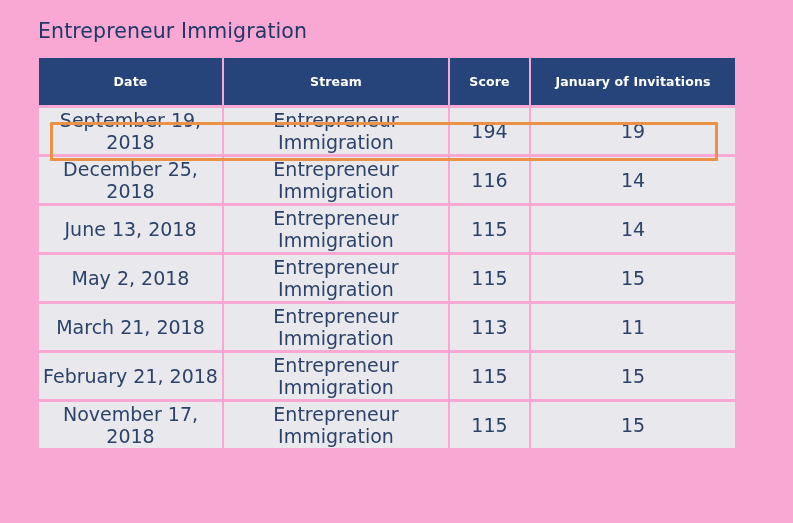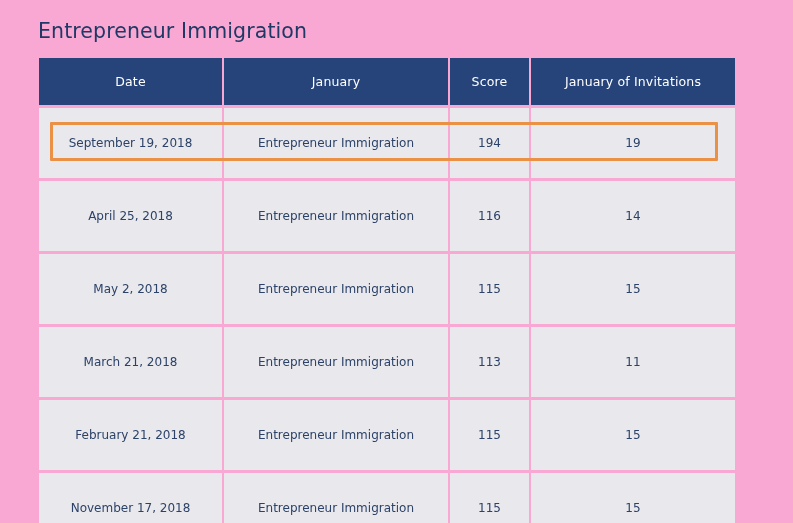--- a/index.html
+++ b/index.html
@@ -41,33 +41,33 @@
     border-collapse: separate;
     border-spacing: 2px 3px;
     width: 696px;
     margin: -3px -2px;
     table-layout: fixed;
   }
   table.data-table th {
     background: #26447a;
     color: #ffffff;
     font-size: 12.5px;
-    font-weight: normal;
+    font-weight: bold;
     height: 47px;
     padding: 0;
     text-align: center;
     vertical-align: middle;
     letter-spacing: 0.15px;
   }
   table.data-table td {
     background: #e8e8ed;
     color: #2c4268;
-    font-size: 12px;
+    font-size: 19px;
     height: 38px;
-    padding: 16px;
+    padding: 1px;
     text-align: center;
     vertical-align: middle;
     font-weight: 400;
   }
   
   col.c-date    { width: 183px; }
   col.c-stream  { width: 224px; }
   col.c-score   { width: 79px;  }
   col.c-invites { width: 204px; }
 
@@ -99,36 +99,42 @@
     <table class="data-table">
       <colgroup>
         <col class="c-date">
         <col class="c-stream">
         <col class="c-score">
         <col class="c-invites">
       </colgroup>
       <thead>
         <tr>
           <th>Date</th>
-          <th>January</th>
+          <th>Stream</th>
           <th>Score</th>
           <th>January of Invitations</th>
         </tr>
       </thead>
       <tbody>
         <tr class="row-highlight">
           <td>September 19, 2018</td>
           <td>Entrepreneur Immigration</td>
           <td>194</td>
           <td>19</td>
         </tr>
         <tr>
-          <td>April 25, 2018</td>
+          <td>December 25, 2018</td>
           <td>Entrepreneur Immigration</td>
           <td>116</td>
+          <td>14</td>
+        </tr>
+        <tr>
+          <td>June 13, 2018</td>
+          <td>Entrepreneur Immigration</td>
+          <td>115</td>
           <td>14</td>
         </tr>
         <tr>
           <td>May 2, 2018</td>
           <td>Entrepreneur Immigration</td>
           <td>115</td>
           <td>15</td>
         </tr>
         <tr>
           <td>March 21, 2018</td>

